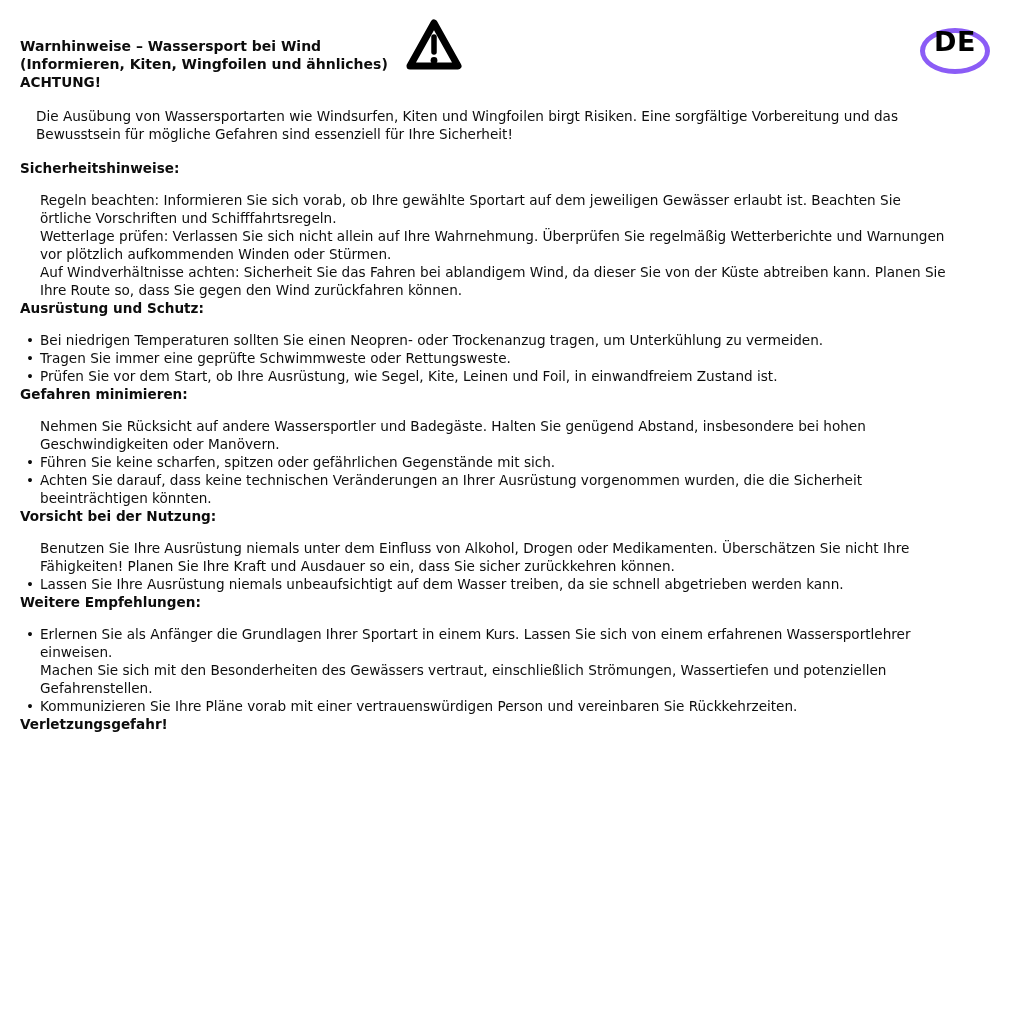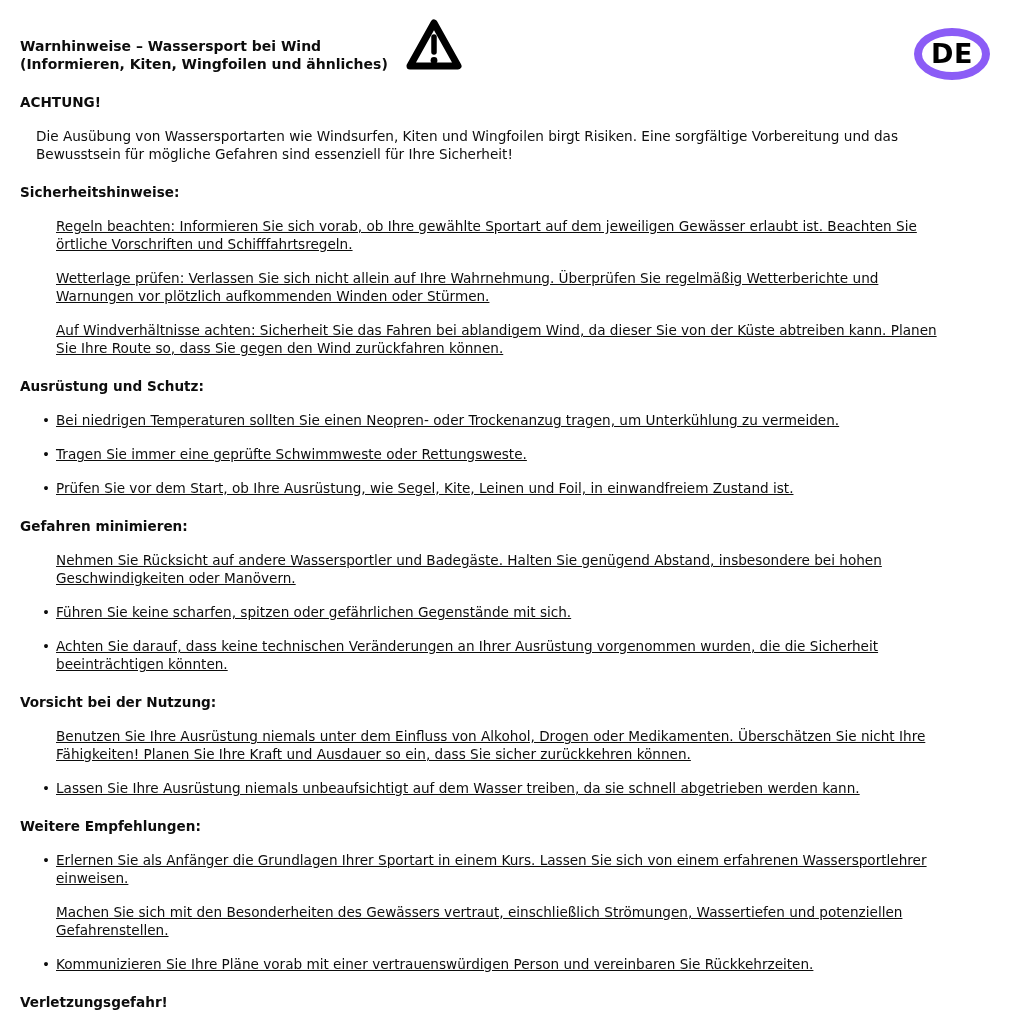--- a/index.html
+++ b/index.html
@@ -28,47 +28,46 @@
     top: 16px;
     width: 60px;
     height: 59px;
   }
   .lang-badge {
     position: absolute;
     top: 28px;
     right: 30px;
     width: 60px;
     height: 36px;
-    border: 8px solid #8b5cf6;
+    border: 5px solid #8b5cf6;
     border-radius: 50%;
     display: flex;
-    align-items: center;
+    align-items: flex-start;
     justify-content: center;
     font-weight: bold;
     font-size: 27px;
     letter-spacing: 0.5px;
     color: #000;
   }
   h2 {
     font-size: 13.6px;
     line-height: 18px;
     font-weight: bold;
-    margin: 20px 0 0 0;
+    margin: 0 0 0 0;
   }
   p { margin: 0; }
   ul.items {
     list-style: none;
     margin: 14px 0 0 0;
     padding: 0;
   }
   ul.items li {
     position: relative;
     padding-left: 20px;
-    margin: 16px;
-    text-decoration: underline;
+    margin: 0;
   }
   ul.items li.bullet::before {
     content: "\2022";
     position: absolute;
     left: 6px;
     top: 0;
   }
   section.plain-block p { margin: 16px; }
 </style>
 </head>

